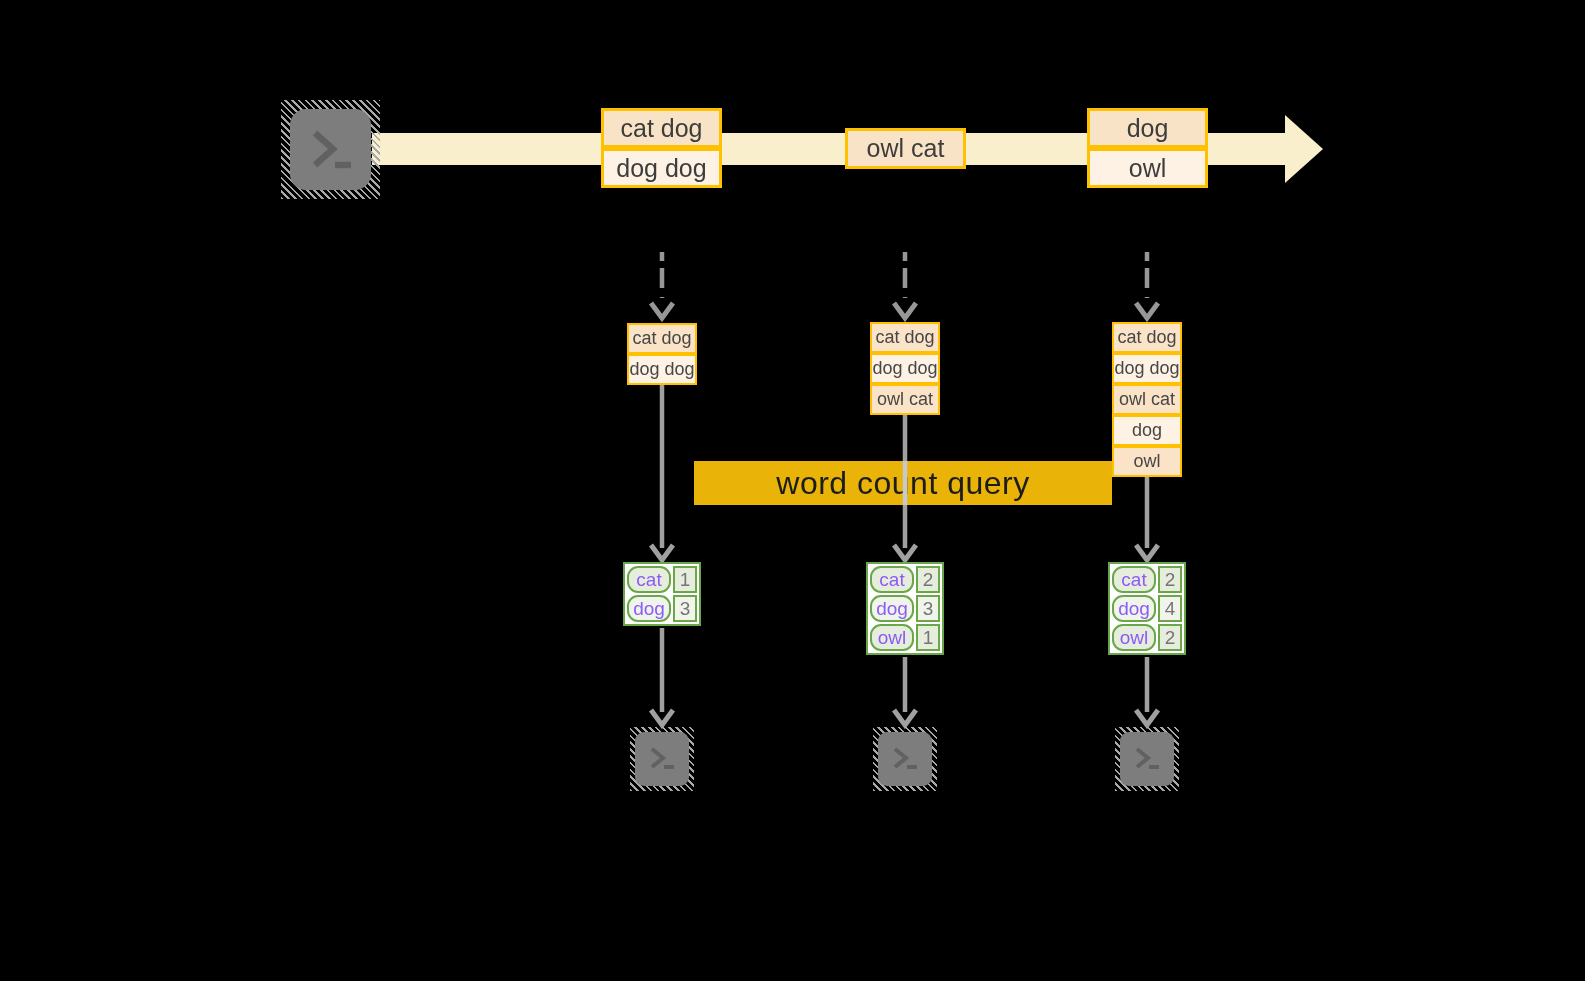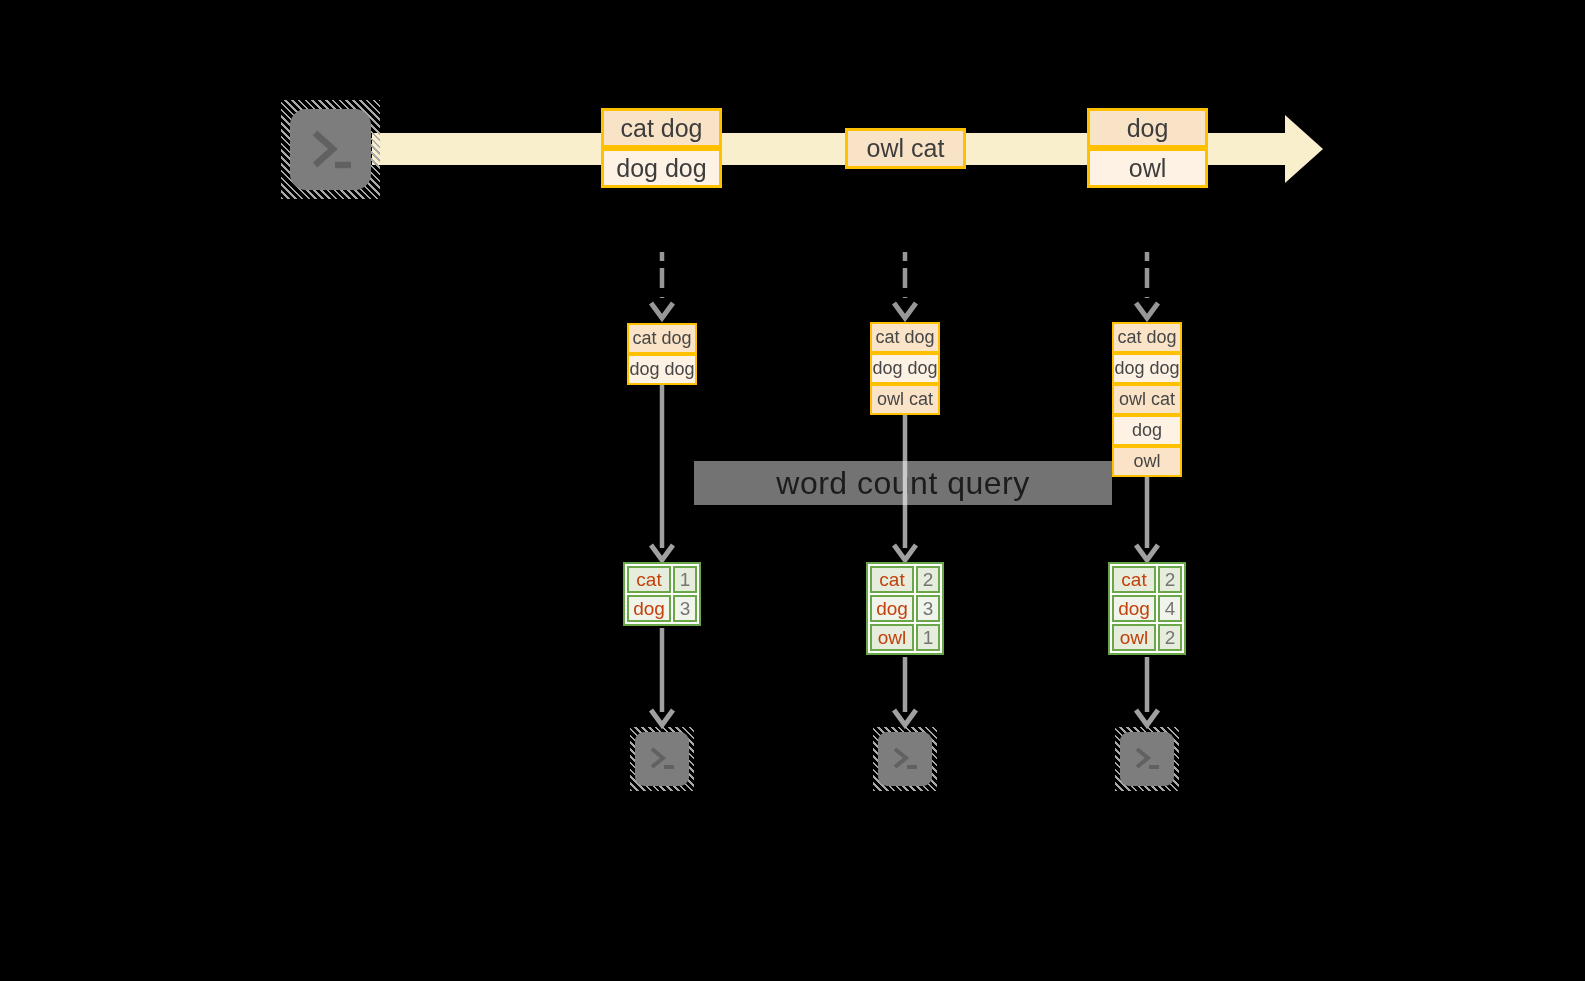--- a/index.html
+++ b/index.html
@@ -2,21 +2,21 @@
 <html><head>
 <meta charset="utf-8">
 <style>
   html,body{margin:0;padding:0;background:#000;}
   .canvas{
     position:relative;width:1585px;height:981px;background:#000;overflow:hidden;
     font-family:"Liberation Sans",sans-serif;
   }
   .overlay{position:absolute;left:0;top:0;z-index:2;}
   .qband{
-    position:absolute;left:694px;top:461px;width:418px;height:44px;background:#737373;
+    position:absolute;left:694px;top:461px;width:418px;height:44px;background:#eab308;
     z-index:1;display:flex;align-items:center;justify-content:center;
   }
   .qband span{
     position:relative;z-index:3;font-size:32px;font-weight:300;letter-spacing:.5px;color:#1c1c1c;
     font-family:"Liberation Sans",sans-serif;
   }
   
   .hatch{
     position:absolute;z-index:3;
     background:repeating-linear-gradient(45deg,#a9a9a9 0 1.8px,transparent 1.8px 4.8px);
@@ -43,21 +43,21 @@
   .sfill-l{background:#fdf2e3;}
   
   .ctable{
     position:absolute;z-index:3;background:#ffffff;border:2px solid #69a748;padding:2px;
     display:grid;grid-template-columns:44px 24px;gap:2px;
   }
   .ccell{
     box-sizing:border-box;height:27px;border:2px solid #69a748;
     display:flex;align-items:center;justify-content:center;font-size:19px;
   }
-  .cword{color:#c2410c;}
+  .cword{color:#8b5cf6;border-radius:11px;}
   .cnum{color:#757575;}
   .crow-d{background:#e6eddc;}
   .crow-l{background:#f0f4eb;}
 </style>
 </head>
 <body>
 
 <div class="canvas">
 
   <div class="qband">

